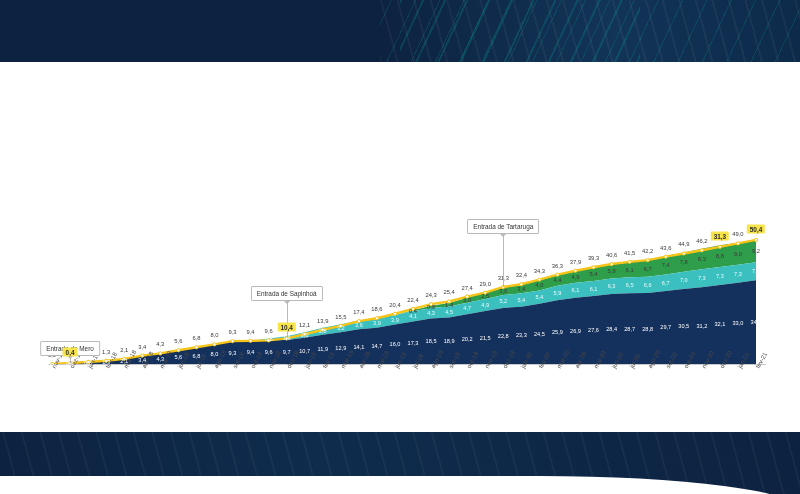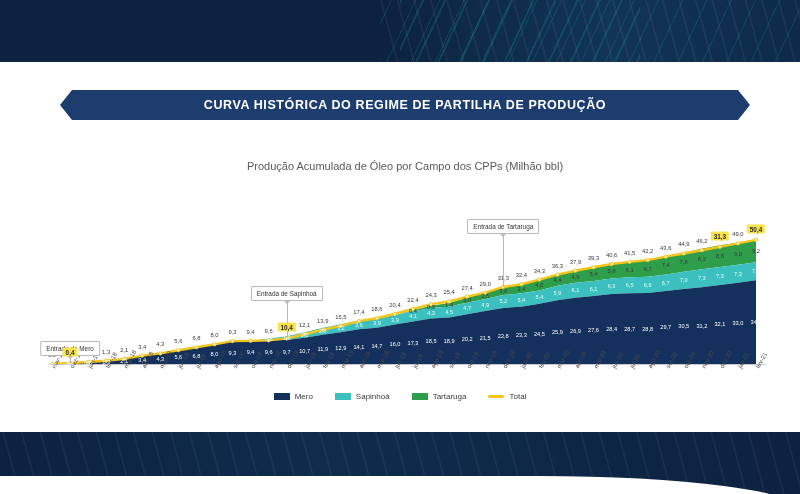--- a/index.html
+++ b/index.html
@@ -130,27 +130,22 @@
   <div class="tex"></div>
   <div class="tex2"></div>
 </div>
 <div class="bottom-band">
   <div class="tex"></div>
   <div class="wave"></div>
 </div>
 
 <div class="page">
 
-  <div class="ribbon">
-    <div class="bar"></div>
-    <div class="txt">CURVA HISTÓRICA DO REGIME DE PARTILHA DE PRODUÇÃO</div>
-  </div>
-
-
-  <div class="axis-title">Produção Acumulada de Óleo por Campo dos CPPs (Milhão bbl)</div>
+
+
 
   <div class="chart">
     <svg id="svg-plot" class="plot" viewBox="0 0 718 128" preserveAspectRatio="none">
         <path d="M4.00 128.00 L22.05 127.02 L40.10 126.03 L58.15 124.80 L76.21 122.83 L94.26 119.63 L112.31 117.42 L130.36 114.22 L148.41 111.26 L166.46 108.31 L184.51 105.11 L202.56 104.86 L220.62 102.40 L238.67 100.18 L256.72 96.25 L274.77 91.82 L292.82 88.37 L310.87 84.43 L328.92 82.22 L346.97 79.02 L365.03 74.34 L383.08 69.66 L401.13 66.95 L419.18 61.78 L437.23 56.86 L455.28 51.69 L473.33 48.98 L491.38 44.55 L509.44 38.89 L527.49 34.71 L545.54 31.75 L563.59 28.31 L581.64 26.34 L599.69 24.37 L617.74 20.18 L635.79 16.49 L653.85 12.80 L671.90 9.35 L689.95 6.65 L708.00 3.69 L708.00 26.34 L689.95 28.80 L671.90 31.02 L653.85 33.23 L635.79 35.69 L617.74 38.40 L599.69 40.86 L581.64 41.35 L563.59 42.58 L545.54 45.05 L527.49 46.77 L509.44 49.72 L491.38 54.40 L473.33 57.35 L455.28 59.08 L437.23 63.02 L419.18 66.71 L401.13 70.40 L383.08 71.88 L365.03 75.32 L346.97 79.02 L328.92 82.22 L310.87 84.43 L292.82 88.37 L274.77 91.82 L256.72 96.25 L238.67 100.18 L220.62 102.40 L202.56 104.86 L184.51 105.11 L166.46 108.31 L148.41 111.26 L130.36 114.22 L112.31 117.42 L94.26 119.63 L76.21 122.83 L58.15 124.80 L40.10 126.03 L22.05 127.02 L4.00 128.00 Z" fill="#2e9e4a"></path>
         <path d="M4.00 128.00 L22.05 127.02 L40.10 126.03 L58.15 124.80 L76.21 122.83 L94.26 119.63 L112.31 117.42 L130.36 114.22 L148.41 111.26 L166.46 108.31 L184.51 105.11 L202.56 104.86 L220.62 102.40 L238.67 100.18 L256.72 96.25 L274.77 91.82 L292.82 88.37 L310.87 84.43 L328.92 82.22 L346.97 79.02 L365.03 75.32 L383.08 71.88 L401.13 70.40 L419.18 66.71 L437.23 63.02 L455.28 59.08 L473.33 57.35 L491.38 54.40 L509.44 49.72 L527.49 46.77 L545.54 45.05 L563.59 42.58 L581.64 41.35 L599.69 40.86 L617.74 38.40 L635.79 35.69 L653.85 33.23 L671.90 31.02 L689.95 28.80 L708.00 26.34 L708.00 44.31 L689.95 46.77 L671.90 48.98 L653.85 51.20 L635.79 52.92 L617.74 54.89 L599.69 57.11 L581.64 57.35 L563.59 58.09 L545.54 60.06 L527.49 61.78 L509.44 64.25 L491.38 67.69 L473.33 70.65 L455.28 71.88 L437.23 75.08 L419.18 78.28 L401.13 81.48 L383.08 82.46 L365.03 85.42 L346.97 88.62 L328.92 91.82 L310.87 93.29 L292.82 96.25 L274.77 98.71 L256.72 101.66 L238.67 104.12 L220.62 104.37 L202.56 104.86 L184.51 105.11 L166.46 108.31 L148.41 111.26 L130.36 114.22 L112.31 117.42 L94.26 119.63 L76.21 122.83 L58.15 124.80 L40.10 126.03 L22.05 127.02 L4.00 128.00 Z" fill="#3bbfbf"></path>
         <path d="M4.00 128.00 L22.05 127.02 L40.10 126.03 L58.15 124.80 L76.21 122.83 L94.26 119.63 L112.31 117.42 L130.36 114.22 L148.41 111.26 L166.46 108.31 L184.51 105.11 L202.56 104.86 L220.62 104.37 L238.67 104.12 L256.72 101.66 L274.77 98.71 L292.82 96.25 L310.87 93.29 L328.92 91.82 L346.97 88.62 L365.03 85.42 L383.08 82.46 L401.13 81.48 L419.18 78.28 L437.23 75.08 L455.28 71.88 L473.33 70.65 L491.38 67.69 L509.44 64.25 L527.49 61.78 L545.54 60.06 L563.59 58.09 L581.64 57.35 L599.69 57.11 L617.74 54.89 L635.79 52.92 L653.85 51.20 L671.90 48.98 L689.95 46.77 L708.00 44.31 L708.00 128.00 L689.95 128.00 L671.90 128.00 L653.85 128.00 L635.79 128.00 L617.74 128.00 L599.69 128.00 L581.64 128.00 L563.59 128.00 L545.54 128.00 L527.49 128.00 L509.44 128.00 L491.38 128.00 L473.33 128.00 L455.28 128.00 L437.23 128.00 L419.18 128.00 L401.13 128.00 L383.08 128.00 L365.03 128.00 L346.97 128.00 L328.92 128.00 L310.87 128.00 L292.82 128.00 L274.77 128.00 L256.72 128.00 L238.67 128.00 L220.62 128.00 L202.56 128.00 L184.51 128.00 L166.46 128.00 L148.41 128.00 L130.36 128.00 L112.31 128.00 L94.26 128.00 L76.21 128.00 L58.15 128.00 L40.10 128.00 L22.05 128.00 L4.00 128.00 Z" fill="#14305c"></path>
         <path d="M4.00 128.00 L22.05 127.02 L40.10 126.03 L58.15 124.80 L76.21 122.83 L94.26 119.63 L112.31 117.42 L130.36 114.22 L148.41 111.26 L166.46 108.31 L184.51 105.11 L202.56 104.86 L220.62 104.37 L238.67 102.40 L256.72 98.22 L274.77 93.78 L292.82 89.85 L310.87 85.17 L328.92 82.22 L346.97 77.78 L365.03 72.86 L383.08 68.18 L401.13 65.48 L419.18 60.55 L437.23 56.62 L455.28 50.95 L473.33 48.25 L491.38 43.57 L509.44 38.65 L527.49 34.71 L545.54 31.26 L563.59 28.06 L581.64 25.85 L599.69 24.12 L617.74 20.68 L635.79 17.48 L653.85 14.28 L671.90 10.83 L689.95 7.38 L708.00 3.94 " fill="none" stroke="#f6c419" stroke-width="2.4" vector-effect="non-scaling-stroke"></path>
         <circle cx="4" cy="128" r="1.6" fill="#ffffff" stroke="#f6c419" stroke-width="1" vector-effect="non-scaling-stroke"></circle>
         <circle cx="22.05128205128205" cy="127.01538461538462" r="1.6" fill="#ffffff" stroke="#f6c419" stroke-width="1" vector-effect="non-scaling-stroke"></circle>
         <circle cx="40.1025641025641" cy="126.03076923076924" r="1.6" fill="#ffffff" stroke="#f6c419" stroke-width="1" vector-effect="non-scaling-stroke"></circle>
@@ -374,32 +369,14 @@
         <div style="position: absolute; left: 485.282px; top: 52.9538px; width: 1px; height: 54px; background: rgb(185, 185, 185);"></div>
       </div>
     <div id="highlights-layer">
         <div class="hl" style="left: 52.0513px; top: 172.015px;">0,4</div>
         <div class="hl" style="left: 268.667px; top: 147.4px;">10,4</div>
         <div class="hl" style="left: 701.897px; top: 55.8308px;">31,3</div>
         <div class="hl" style="left: 738px; top: 48.9385px;">50,4</div>
       </div>
   </div>
 
-  <div class="legend" id="legend">
-      <div class="item">
-        <span class="sw" style="background: rgb(20, 48, 92);"></span>
-        <span>Mero</span>
-      </div>
-      <div class="item">
-        <span class="sw" style="background: rgb(59, 191, 191);"></span>
-        <span>Sapinhoá</span>
-      </div>
-      <div class="item">
-        <span class="sw" style="background: rgb(46, 158, 74);"></span>
-        <span>Tartaruga</span>
-      </div>
-      <div class="item">
-        <span class="swline" style="background: rgb(246, 196, 25);"></span>
-        <span>Total</span>
-      </div>
-    </div>
 
 </div>
 
 </body></html>

